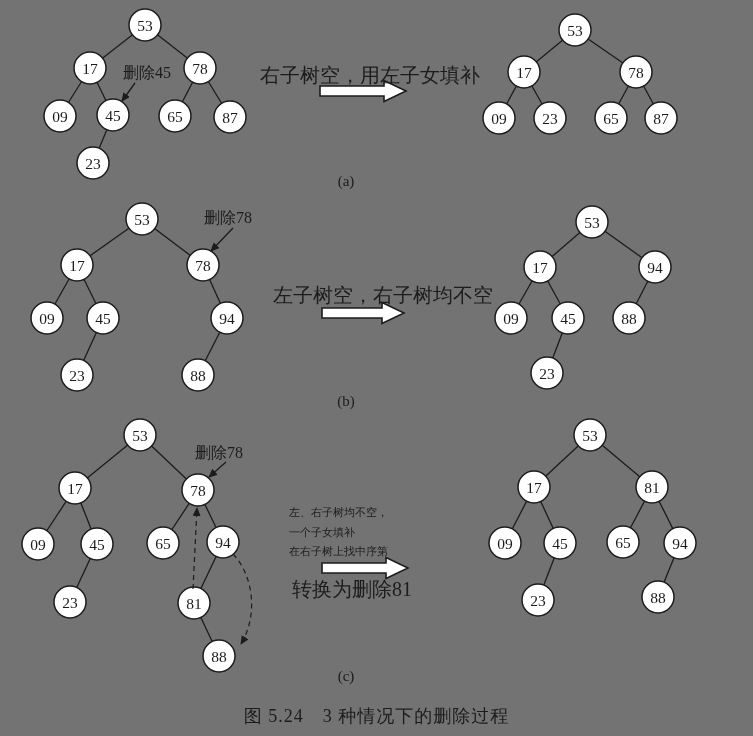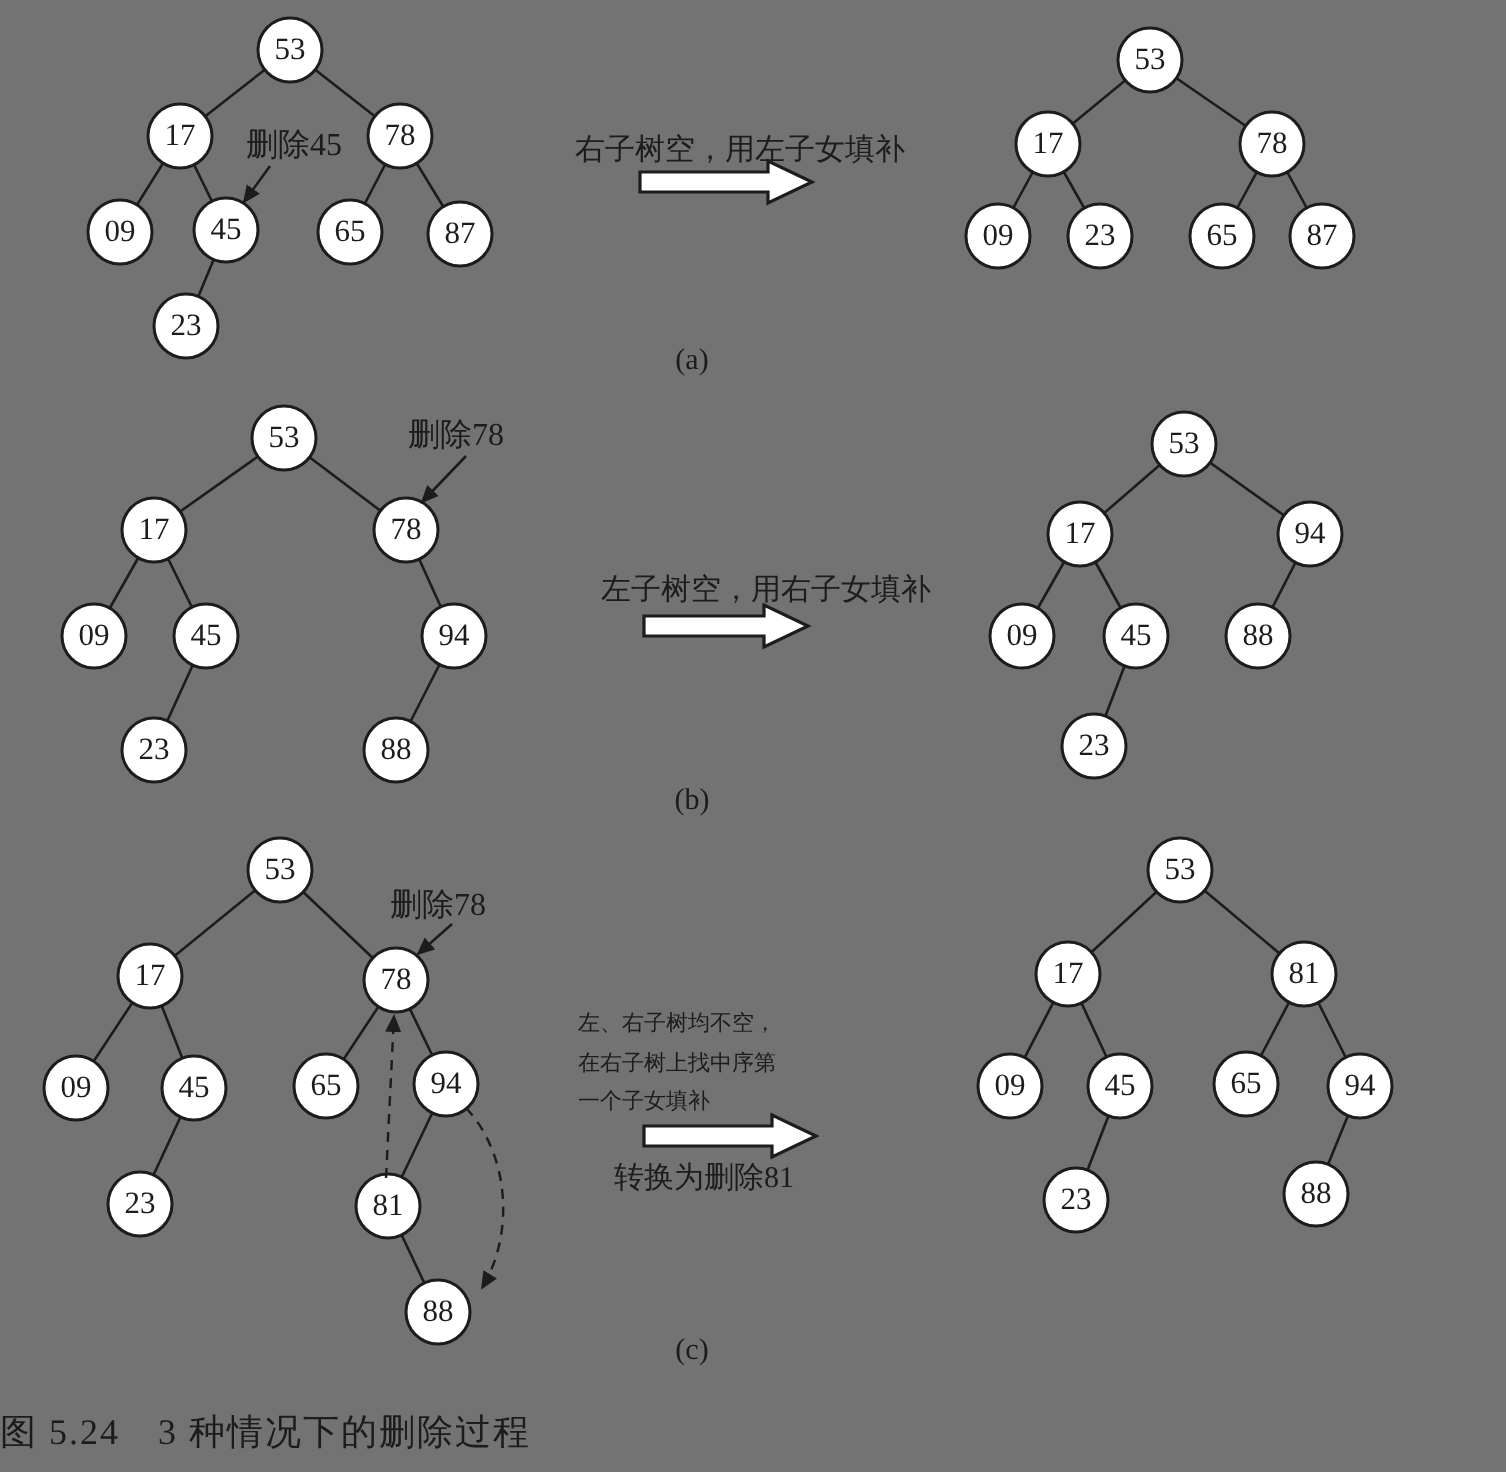--- a/index.html
+++ b/index.html
@@ -2,24 +2,24 @@
 <html><head>
 <meta charset="utf-8">
 <style>
   html,body{margin:0;padding:0;}
   body{background:#ffffff;}
   .stage{position:relative;width:753px;height:736px;background:#737373;overflow:hidden;
          font-family:"Liberation Serif","DejaVu Serif",serif;color:#1c1c1c;}
   svg{position:absolute;left:0;top:0;}
   .txt{position:absolute;white-space:pre;color:#1c1c1c;}
   .ctr{transform:translate(-50%,-50%);}
-  .caption{left:0;top:716px;width:753px;text-align:left;font-size:18px;letter-spacing:1px;transform:translate(0,-50%);}
+  .caption{left:0;top:716px;width:753px;text-align:center;font-size:18px;letter-spacing:1px;transform:translate(0,-50%);}
   .panel-label{font-size:15px;}
   .del-label{font-size:16px;}
-  .trans-line{font-size:15px;}
+  .trans-line{font-size:20px;}
   .trans-block{position:absolute;left:289px;top:503px;font-size:11px;line-height:19.5px;color:#1c1c1c;}
   
   .edge{stroke:#1c1c1c;stroke-width:1.3;}
   .node{fill:#ffffff;stroke:#1c1c1c;stroke-width:1.5;}
   .nodetext{font-family:"Liberation Serif","DejaVu Serif",serif;font-size:15.5px;fill:#1c1c1c;
             text-anchor:middle;dominant-baseline:central;}
   .solid{stroke:#1c1c1c;stroke-width:1.3;fill:none;}
   .dashed{stroke:#1c1c1c;stroke-width:1.2;fill:none;stroke-dasharray:5 4;}
   .block{fill:#ffffff;stroke:#1c1c1c;stroke-width:1.6;}
 </style>
@@ -201,25 +201,25 @@
         <line x1="226" y1="462" x2="209" y2="477" class="solid" marker-end="url(#ah)"></line>
         <polygon points="322,563 386,563 386,557.5 408,568 386,578.5 386,573 322,573" class="block"></polygon>
       </g>
     </svg>
 
   <div class="txt ctr del-label" style="left:147px;top:73px;">删除45</div>
   <div class="txt ctr del-label" style="left:228px;top:218px;">删除78</div>
   <div class="txt ctr del-label" style="left:219px;top:453px;">删除78</div>
 
   <div class="txt ctr trans-line" style="left:370px;top:75px;">右子树空，用左子女填补</div>
-  <div class="txt ctr trans-line" style="left:383px;top:295px;">左子树空，用右子女填补</div>
+  <div class="txt ctr trans-line" style="left:383px;top:295px;">左子树空，右子树均不空</div>
   <div class="trans-block">
     <div>左、右子树均不空，</div>
+    <div>一个子女填补</div>
     <div>在右子树上找中序第</div>
-    <div>一个子女填补</div>
   </div>
   <div class="txt ctr trans-line" style="left:352px;top:589px;">转换为删除81</div>
 
   <div class="txt ctr panel-label" style="left:346px;top:181px;">(a)</div>
   <div class="txt ctr panel-label" style="left:346px;top:401px;">(b)</div>
   <div class="txt ctr panel-label" style="left:346px;top:676px;">(c)</div>
 
   <div class="txt caption">图 5.24　3 种情况下的删除过程</div>
 
 </div>

